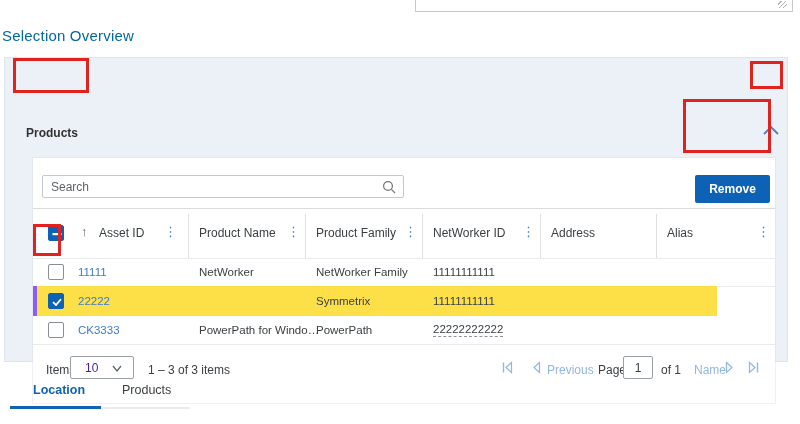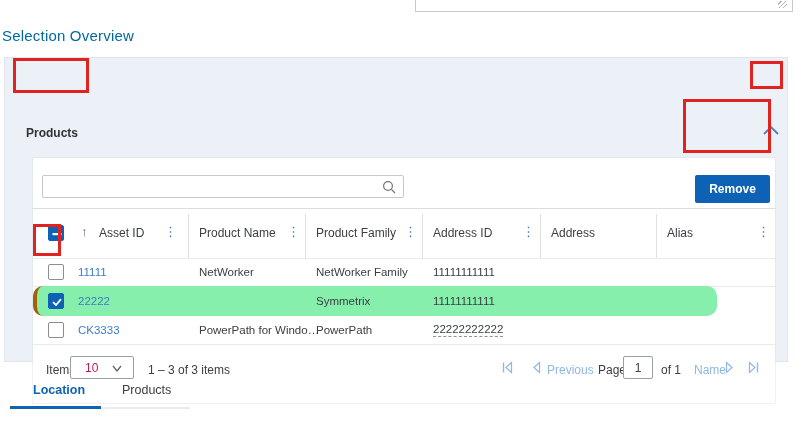--- a/index.html
+++ b/index.html
@@ -43,30 +43,30 @@
   .hlabel { position:absolute; top:18px; white-space:nowrap; }
   .dots { position:absolute; top:16px; color:#3d7cc8; font-size:13px; cursor:pointer; }
   .sort { position:absolute; left:48px; top:16px; color:#5f6368; font-size:13px; cursor:pointer; }
 
   .cb { position:absolute; width:16px; height:16px; border:1px solid #8a8d91; border-radius:2px; background:#fff; cursor:pointer; }
   .cb.on { background:#0E62B5; border-color:#0E62B5; }
   .cb svg { position:absolute; left:1px; top:1px; }
 
   .row { position:absolute; left:0; width:684px; font-size:11.5px; color:#3c4043; }
   .row .cell { position:absolute; top:50%; transform:translateY(-50%); white-space:nowrap; }
-  .row.sel { background:#86efac; border-left:4px solid #a16207;border-radius:10px; }
+  .row.sel { background:#fde047; border-left:4px solid #8b5cf6; }
   .rline { position:absolute; left:0; width:742px; border-top:1px solid #e8eaed; }
   .link { color:#3d7cc9; cursor:pointer; text-decoration:none; }
   .dotted-u { border-bottom:1px dashed #8f9397; padding-bottom:1px; }
 
   
   .pgn { position:absolute; left:0; top:186px; width:742px; height:59px; font-size:12px; color:#3c4043; }
   .pgn .lab { position:absolute; top:19px; }
   .ipp-select { position:absolute; left:37px; top:12px; width:64px; height:23px; border:1px solid #9aa0a6; border-radius:2px; background:#fff; cursor:pointer; }
-  .ipp-select span { position:absolute; left:14px; top:4px; font-size:12px; color:#be185d; }
+  .ipp-select span { position:absolute; left:14px; top:4px; font-size:12px; color:#4c1d95; }
   .ipp-select svg { position:absolute; right:10px; top:7px; }
   .pg-ico { position:absolute; top:17px; cursor:default; }
   .pg-txt { position:absolute; top:19px; color:#8fb7e4; }
   .pg-dark { position:absolute; top:19px; color:#3c4043; }
   .page-input { position:absolute; left:590px; top:12px; width:30px; height:23px; border:1px solid #9aa0a6; border-radius:2px;
                 text-align:center; font-size:12px; color:#3c4043; font-family:inherit; outline:none; }
 
   
   .tabs { position:absolute; left:0; top:375px; width:740px; height:40px; }
   .tab { position:absolute; top:8px; font-size:12.5px; cursor:pointer; }
@@ -92,20 +92,21 @@
       <span>
         <svg width="24" height="16" viewBox="0 0 24 16">
             <polyline points="5,11 12,4 19,11" fill="none" stroke="#4F7DBF" stroke-width="1.8"></polyline>
           </svg>
       </span>
     </div>
 
     <div class="card">
 
       <div class="search">
+        <input type="text" placeholder="Search" style="">
         <span class="mag">
           <svg width="14" height="14" viewBox="0 0 14 14">
               <circle cx="6" cy="6" r="4.4" fill="none" stroke="#757575" stroke-width="1.2"></circle>
               <line x1="9.4" y1="9.4" x2="13" y2="13" stroke="#757575" stroke-width="1.2"></line>
             </svg>
         </span>
       </div>
 
       <button class="remove-btn">Remove</button>
 
@@ -119,21 +120,21 @@
         <span class="sort">↑</span>
         <span class="hlabel" style="left:66px">Asset ID</span>
         <span class="dots" style="left:131px">⋮</span>
         <div class="sep" style="left:155px"></div>
         <span class="hlabel" style="left:166px">Product Name</span>
         <span class="dots" style="left:254px">⋮</span>
         <div class="sep" style="left:272px"></div>
         <span class="hlabel" style="left:283px">Product Family</span>
         <span class="dots" style="left:371px">⋮</span>
         <div class="sep" style="left:389px"></div>
-        <span class="hlabel" style="left:400px">Address ID</span>
+        <span class="hlabel" style="left:400px">NetWorker ID</span>
         <span class="dots" style="left:489px">⋮</span>
         <div class="sep" style="left:507px"></div>
         <span class="hlabel" style="left:518px">Address</span>
         <div class="sep" style="left:623px"></div>
         <span class="hlabel" style="left:634px">Alias</span>
         <span class="dots" style="left:724px">⋮</span>
       </div>
       <div class="rline" style="top:100px"></div>
 
       <div class="row" style="top:100px; height:28px;">

